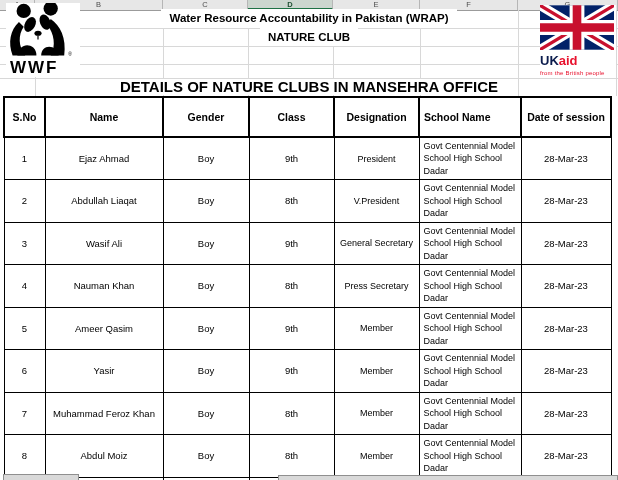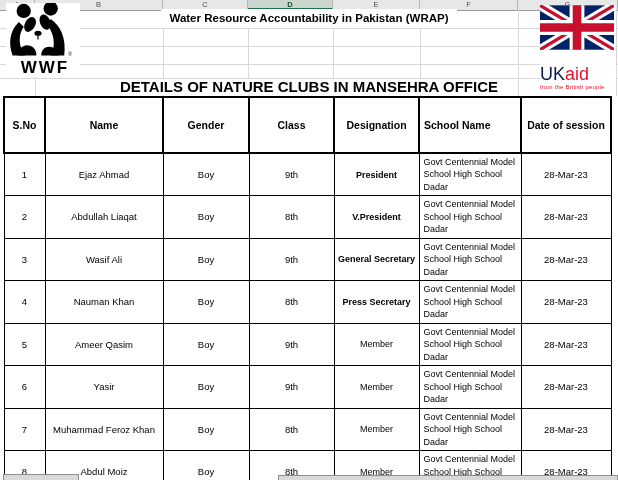--- a/index.html
+++ b/index.html
@@ -18,36 +18,36 @@
   .vgrid{position:absolute;top:10px;height:86px;width:1px;background:#d8d8d8;}
   .hgrid{position:absolute;left:0;width:618px;height:1px;background:#d8d8d8;}
   
   .title-line{position:absolute;left:0;width:618px;text-align:center;}
   .title-line span{display:inline-block;background:#fff;padding:0 8px;}
   #title1{top:9px;height:19px;line-height:19px;font-size:11.5px;font-weight:bold;}
   #title2{top:28px;height:18px;line-height:18px;font-size:11.5px;font-weight:bold;}
   #section-title{top:79px;height:16px;line-height:16px;font-size:15px;font-weight:bold;}
   
   #wwf{position:absolute;left:6px;top:3px;width:74px;height:74px;background:#fff;text-align:left;}
-  #wwf .wordmark{font-size:17px;font-weight:bold;letter-spacing:2px;line-height:14px;margin-left:4px;text-align:center;}
+  #wwf .wordmark{font-size:17px;font-weight:bold;letter-spacing:2px;line-height:14px;margin-left:4px;}
   #wwf .tm{position:absolute;right:8px;top:48px;font-size:5px;}
   
   #ukaid{position:absolute;left:540px;top:5px;width:76px;background:#fff;line-height:0;}
-  #ukaid .word{line-height:17px;font-size:18px;font-weight:normal;margin-top:16px;letter-spacing:0;}
+  #ukaid .word{line-height:17px;font-size:13px;font-weight:bold;margin-top:2px;letter-spacing:0;}
   #ukaid .uk{color:#0b1c4d;}
   #ukaid .aid{color:#e8112d;}
   #ukaid .tagline{color:#e8112d;font-size:6px;line-height:8px;letter-spacing:.2px;}
   
   #members{position:absolute;left:3px;top:96px;border-collapse:collapse;table-layout:fixed;width:607px;background:#fff;}
   #members th,#members td{box-sizing:border-box;border:1px solid #000;overflow:hidden;padding:0 2px;text-align:center;vertical-align:middle;}
-  #members thead th{border:2px solid #000;font-size:10.5px;font-weight:bold;height:56px;background:#fff;}
+  #members thead th{border:2px solid #000;font-size:10.5px;font-weight:bold;height:40px;background:#fff;}
   #members tbody tr{height:42.5px;}
   #members tbody td{font-size:9.5px;}
   #members td.tc4{font-size:9px;white-space:nowrap;}
-  #members .bold{font-weight:bold;margin-left:8px;}
+  #members .bold{font-weight:normal;margin-left:8px;}
   #members th.tc5,#members td.tc5{text-align:left;padding-left:4px;}
   #members td.tc5{font-size:9px;line-height:12.5px;margin-top:11px;}
   #members tr.partial{height:4px;}
   #members tr.partial td{padding:0 2px;vertical-align:top;}
   #members tr.partial .clip{height:3px;overflow:hidden;font-size:9px;line-height:12px;text-align:left;}
   
   .frag{position:absolute;background:#d9d9d9;border:1px solid #8f8f8f;border-bottom:none;box-sizing:border-box;}
   #frag-left{left:3px;top:474px;width:76px;height:6px;}
   #frag-right{left:278px;top:475px;width:340px;height:5px;}
 </style>
@@ -73,20 +73,23 @@
   <div class="vgrid" style="left:420px"></div>
   <div class="vgrid" style="left:518px"></div>
   <div class="vgrid" style="left:616px"></div>
   <div class="hgrid" style="top:28px"></div>
   <div class="hgrid" style="top:46px"></div>
   <div class="hgrid" style="top:64px"></div>
   <div class="hgrid" style="top:78px"></div>
 
   <div id="title1" class="title-line">
     <span>Water Resource Accountability in Pakistan (WRAP)</span>
+  </div>
+  <div id="title2" class="title-line">
+    <span>NATURE CLUB</span>
   </div>
   <div id="section-title" class="title-line">
     <span>DETAILS OF NATURE CLUBS IN MANSEHRA OFFICE</span>
   </div>
 
   <div id="wwf">
     <svg width="64" height="54" viewBox="0 0 80 68">
 
       <circle cx="22" cy="10" r="9" fill="#000"></circle>
       <circle cx="56" cy="7" r="9" fill="#000"></circle>

